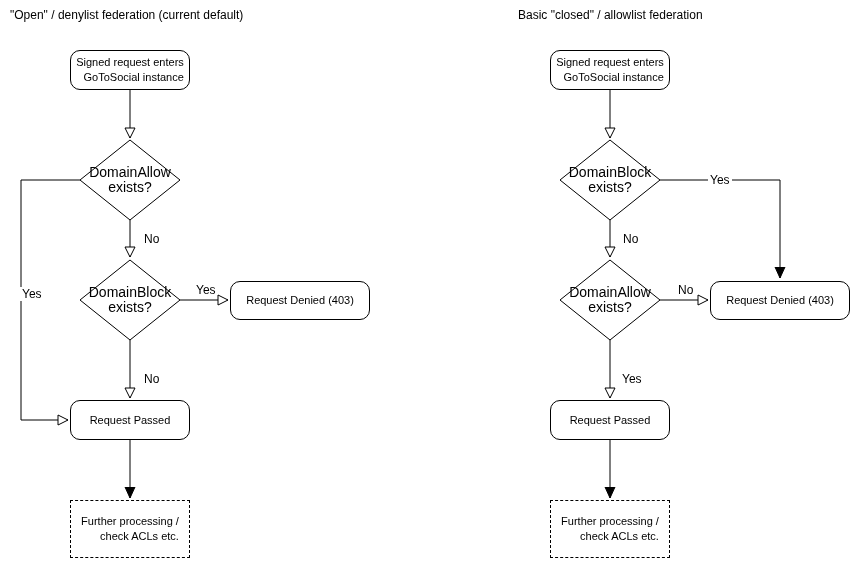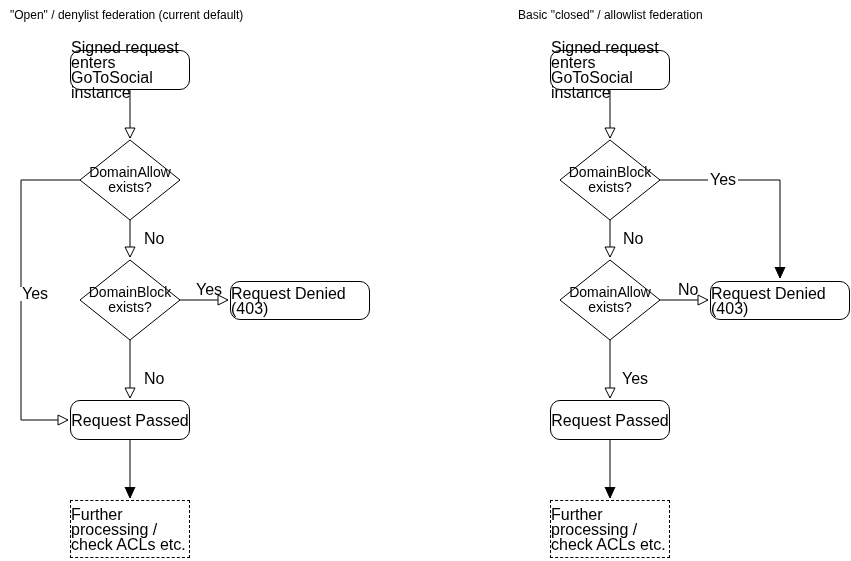--- a/index.html
+++ b/index.html
@@ -24,41 +24,41 @@
     white-space: pre;
   }
   .node {
     position: absolute;
     box-sizing: border-box;
     background: #ffffff;
     border: 1px solid #000000;
     display: flex;
     align-items: center;
     justify-content: center;
-    text-align: left;
-    font-size: 16px;
+    text-align: right;
+    font-size: 11px;
     line-height: 15px;
     white-space: pre-line;
   }
   .rounded { border-radius: 10px; }
   .dashed  { border-style: dashed; }
   .dtext {
     position: absolute;
     display: flex;
     align-items: center;
     justify-content: center;
     text-align: center;
     font-size: 14px;
     line-height: 15px;
     white-space: pre-line;
     pointer-events: none;
   }
   .elabel {
     position: absolute;
-    font-size: 16px;
+    font-size: 12px;
     line-height: 14px;
     white-space: pre;
   }
   .onwire { background: #ffffff; padding: 0 2px; }
 </style>
 </head>
 <body>
 
 <div id="canvas">
 

